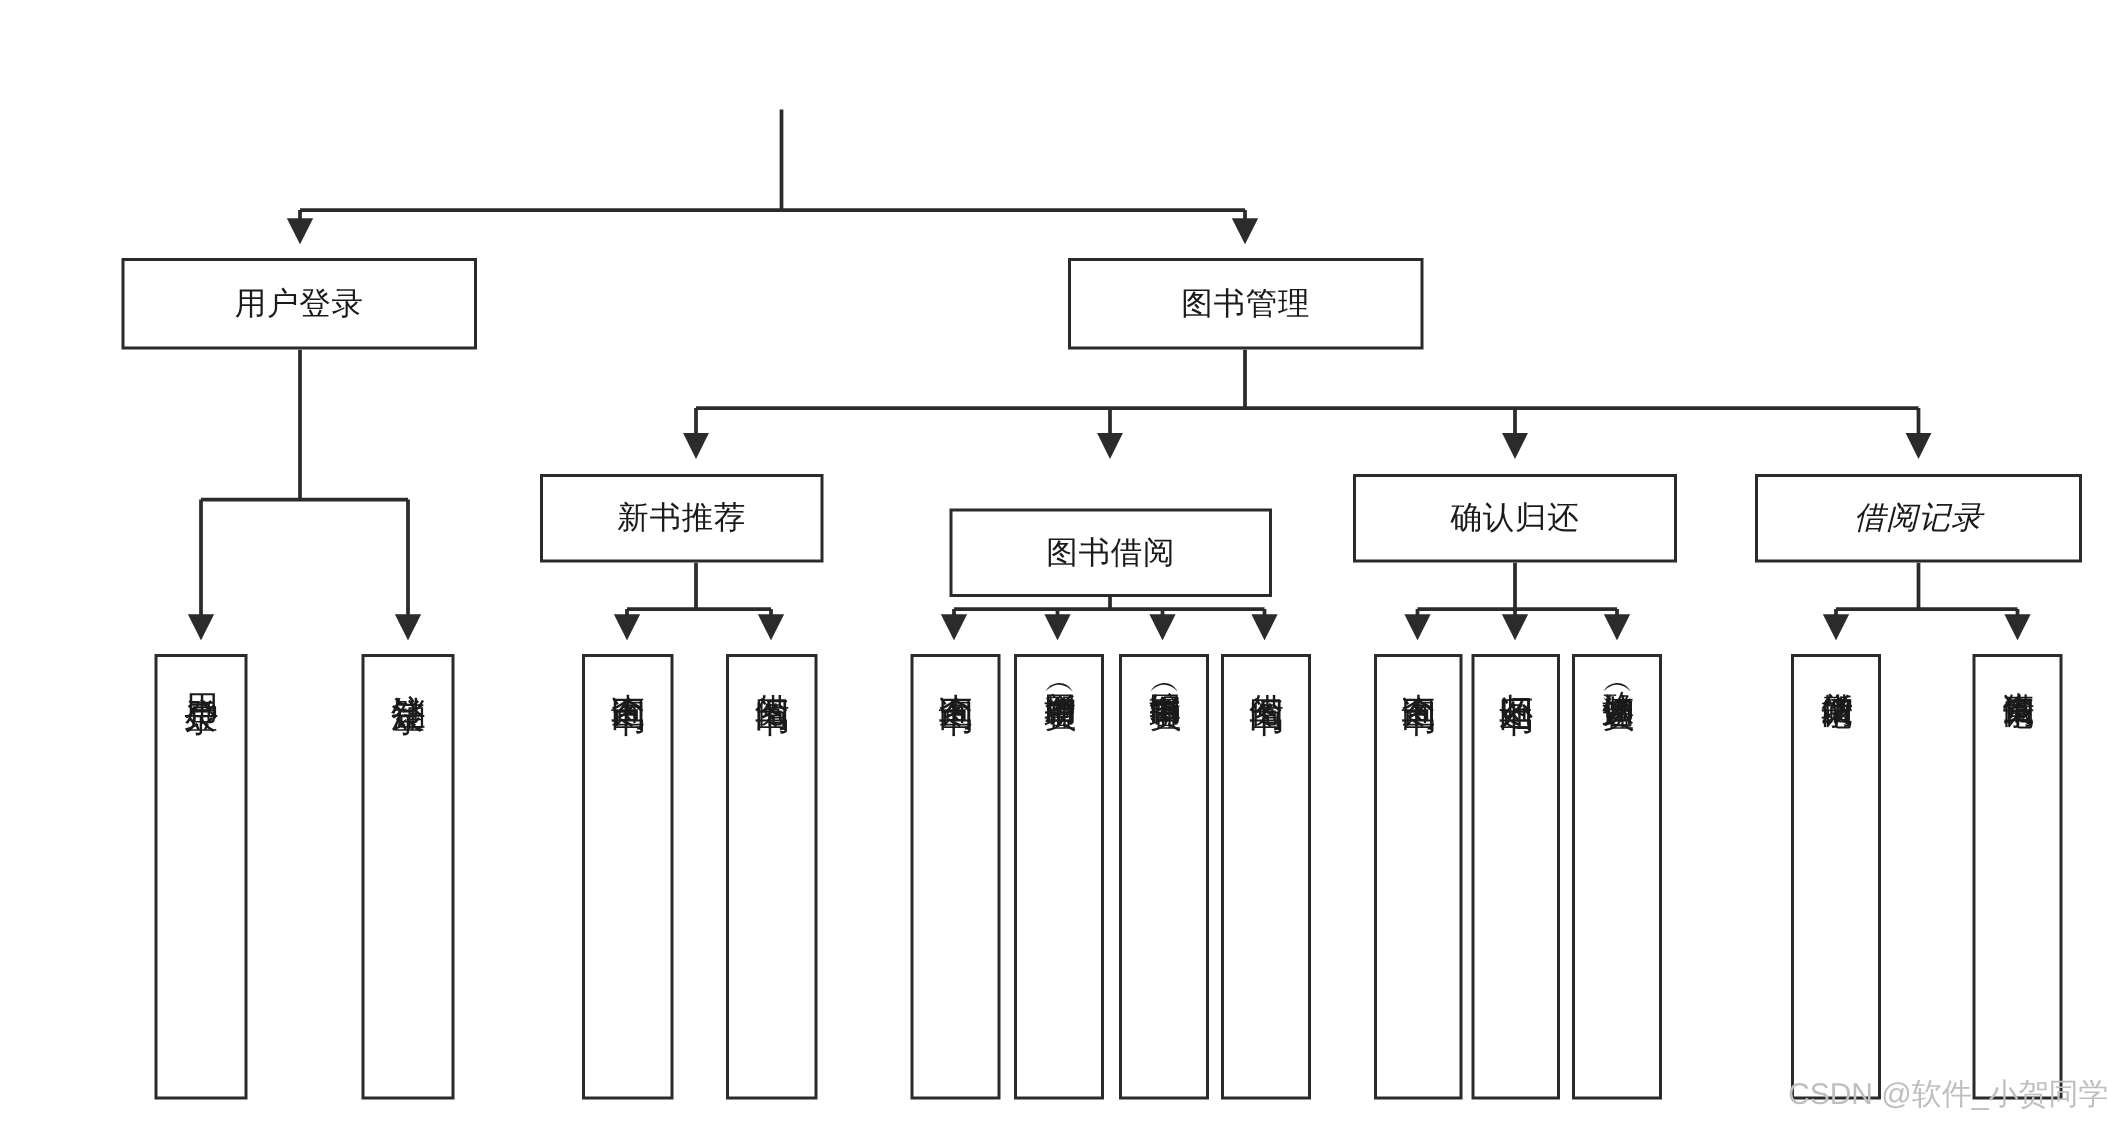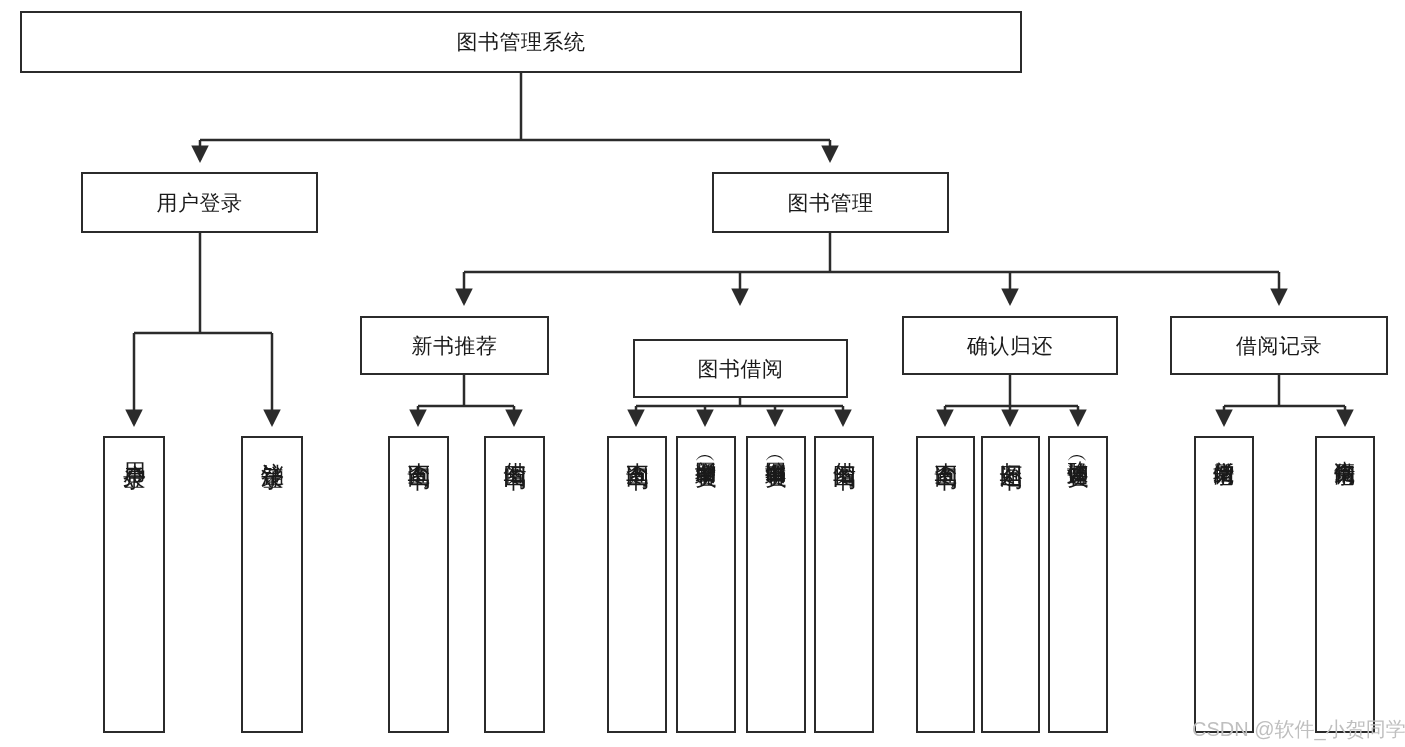--- a/index.html
+++ b/index.html
@@ -117,23 +117,20 @@
       <path d="M 1010 406 L 1010 424" marker-end="url(#arrow)"></path>
       <path d="M 1078 406 L 1078 424" marker-end="url(#arrow)"></path>
 
       <path d="M 1279 375 L 1279 406"></path>
       <path d="M 1224 406 L 1345 406"></path>
       <path d="M 1224 406 L 1224 424" marker-end="url(#arrow)"></path>
       <path d="M 1345 406 L 1345 424" marker-end="url(#arrow)"></path>
     </g>
   </svg>
 
-  <div class="node horiz" style="left:20px; top:11px; width:1002px; height:62px;">
-    <span class="lbl">图书管理系统</span>
-  </div>
 
   <div class="node horiz" style="left:81px; top:172px; width:237px; height:61px;">
     <span class="lbl">用户登录</span>
   </div>
 
   <div class="node horiz" style="left:712px; top:172px; width:237px; height:61px;">
     <span class="lbl">图书管理</span>
   </div>
 
   <div class="node horiz" style="left:360px; top:316px; width:189px; height:59px;">
@@ -141,21 +138,21 @@
   </div>
 
   <div class="node horiz" style="left:633px; top:316px; width:215px; height:59px;margin-top:23px;">
     <span class="lbl">图书借阅</span>
   </div>
 
   <div class="node horiz" style="left:902px; top:316px; width:216px; height:59px;">
     <span class="lbl">确认归还</span>
   </div>
 
-  <div class="node horiz" style="left:1170px; top:316px; width:218px; height:59px;">
+  <div class="node horiz" style="left:1170px; top:316px; width:218px; height:59px;font-style:italic;">
     <span class="lbl">借阅记录</span>
   </div>
 
   <div class="node vert" style="left:103px; top:436px; width:62px; height:297px;">
     <span class="lbl">用户登录</span>
   </div>
 
   <div class="node vert" style="left:241px; top:436px; width:62px; height:297px;">
     <span class="lbl">注销登录</span>
   </div>

